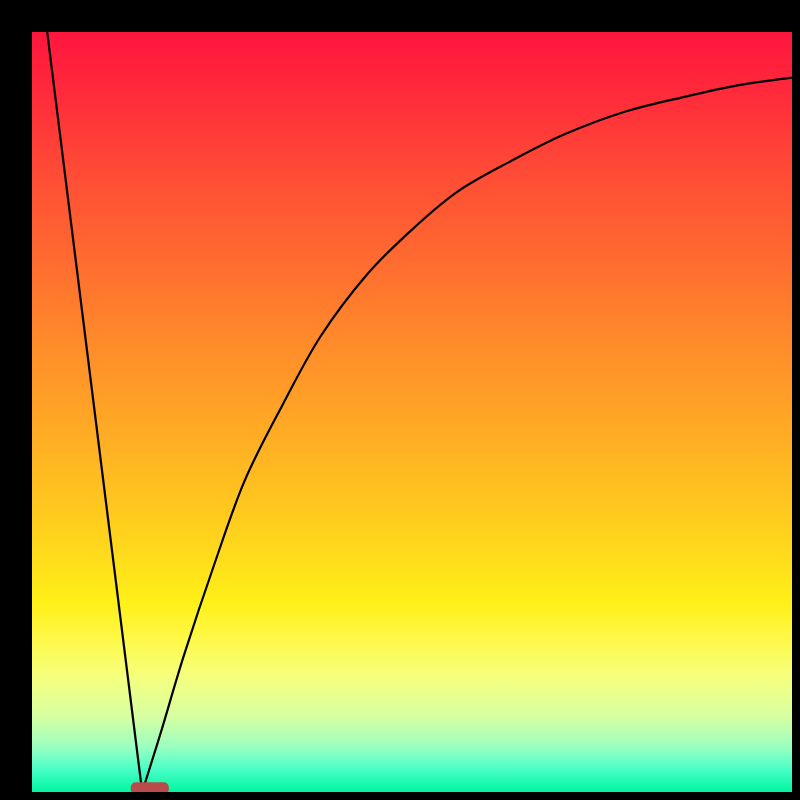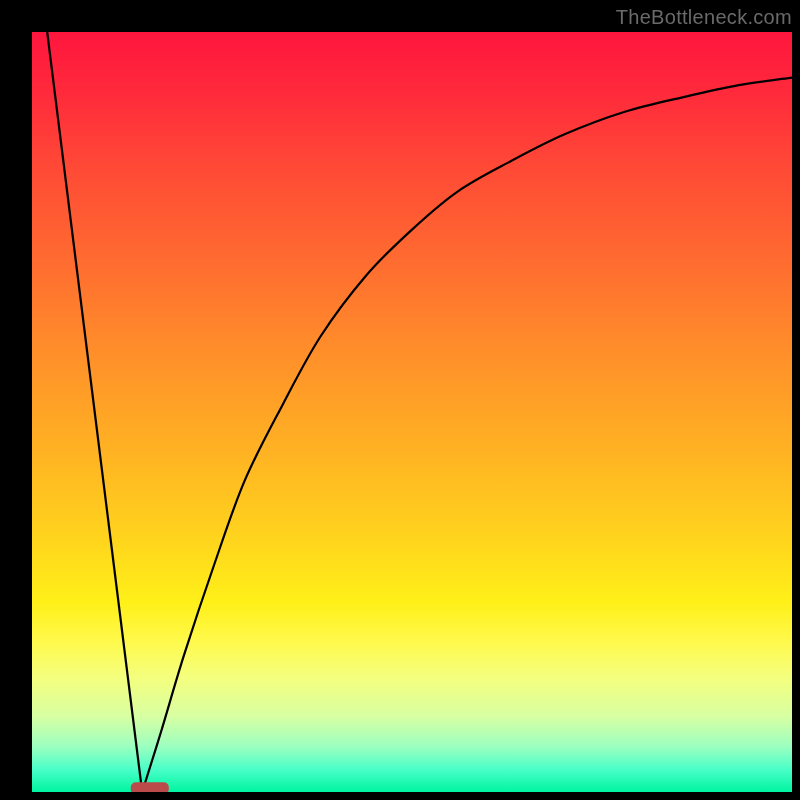--- a/index.html
+++ b/index.html
@@ -80,14 +80,13 @@
   <div class="plot-area">
     <div class="gradient"></div>
 
     <svg class="svg-layer" viewBox="0 0 760 760" preserveAspectRatio="none">
       <path id="left-path" class="curve" d="M15.200000000000001 0 L110.19999999999999 760"></path>
       <path id="right-path" class="curve" d="M 110.19999999999999 760 C 113.36666666666666 749.8666666666667, 122.23333333333335 722, 129.20000000000002 699.2 C 136.16666666666669 676.4000000000001, 143.13333333333333 651.0666666666667, 152 623.2 C 160.86666666666667 595.3333333333334, 172.26666666666668 561.1333333333333, 182.4 532 C 192.53333333333333 502.8666666666667, 201.4 475.00000000000006, 212.8 448.40000000000003 C 224.20000000000002 421.8, 238.13333333333335 396.46666666666664, 250.8 372.4 C 263.4666666666667 348.3333333333333, 274.8666666666667 325.53333333333336, 288.8 304 C 302.73333333333335 282.46666666666664, 319.2 260.9333333333333, 334.4 243.19999999999993 C 349.59999999999997 225.4666666666666, 364.8 211.53333333333333, 380 197.60000000000002 C 395.2 183.6666666666667, 409.1333333333333 171.00000000000003, 425.6 159.60000000000002 C 442.0666666666667 148.20000000000002, 461.06666666666666 138.70000000000005, 478.8 129.20000000000005 C 496.53333333333336 119.70000000000005, 513 110.83333333333337, 532 102.60000000000002 C 551 94.36666666666667, 572.5333333333334 86.13333333333328, 592.8000000000001 79.79999999999995 C 613.0666666666667 73.46666666666663, 634.6 69.03333333333336, 653.6 64.60000000000002 C 672.6 60.166666666666686, 689.0666666666667 56.366666666666596, 706.8000000000001 53.19999999999993 C 724.5333333333334 50.03333333333327, 751.1333333333333 46.866666666666674, 760 45.60000000000002"></path>
       <rect id="opt-marker" class="marker" rx="5" ry="5" x="98.8" y="750.2" width="37.999999999999986" height="12" fill="#bb4b4b"></rect>
     </svg>
   </div>
 
-  <div class="watermark">TheBottleneck.com</div>
 </div>
 
 </body></html>

